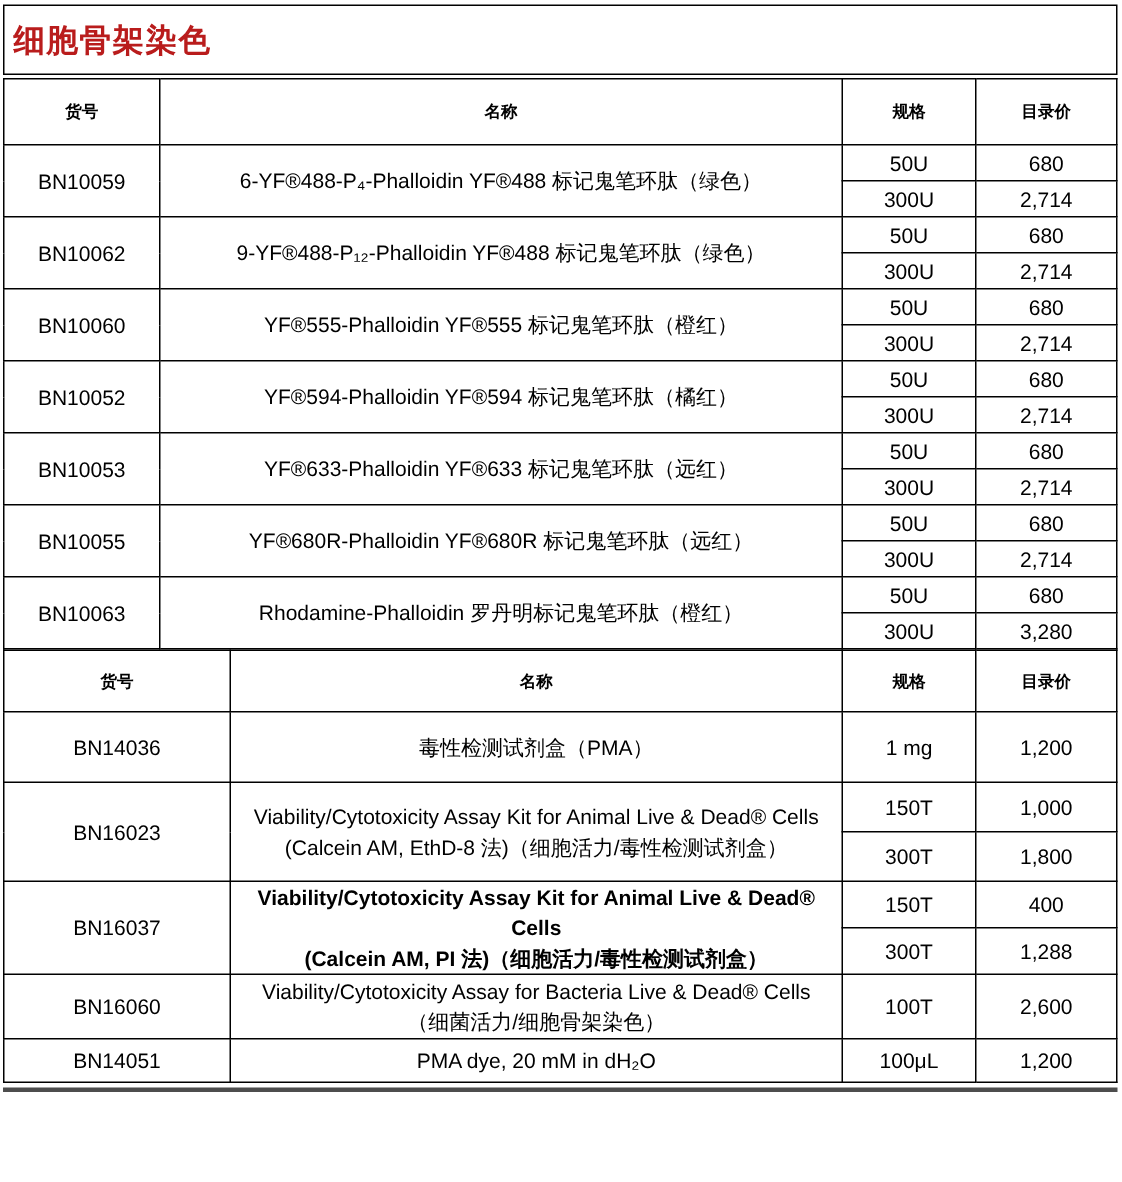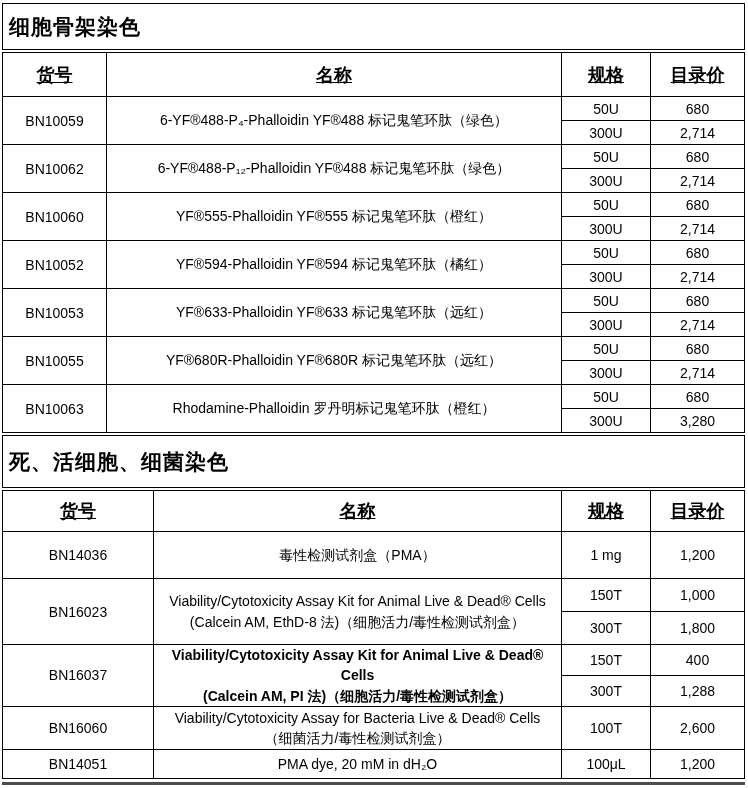--- a/index.html
+++ b/index.html
@@ -7,42 +7,42 @@
     width: 748px; height: 788px; overflow: hidden;
     font-family: "Liberation Sans", "DejaVu Sans", sans-serif;
     color: #000;
   }
   .page { padding: 3px 3px 0 2px; }
 
   .section-heading {
     border: 1px solid #000;
     display: flex; align-items: center;
     padding-left: 6px;
-    color: #000000;
+    color: #b91c1c;
     font-weight: bold;
     font-size: 21px;
     letter-spacing: 1px;
   }
   .section-heading.s1 { height: 45px; margin-bottom: 2px; }
   .section-heading.s2 { height: 51px; margin: 2px 0; }
 
   table {
     width: 743px;
     border-collapse: collapse;
     table-layout: fixed;
   }
   td, th {
     border: 1px solid #000;
     text-align: center;
     vertical-align: middle;
     font-size: 14px;
     padding: 0 2px;
     overflow: hidden;
   }
-  th { font-weight: bold; font-size: 18px; text-decoration: underline; }
+  th { font-weight: bold; font-size: 11px; }
 
   
   .t1 .c-code  { width: 104px; }
   .t1 .c-name  { width: 455px; }
   .t1 .c-spec  { width: 89px;  }
   .t1 .c-price { width: auto;  }
   
   .t2 .c-code  { width: 151px; }
   .t2 .c-name  { width: 408px; }
   .t2 .c-spec  { width: 89px;  }
@@ -100,21 +100,21 @@
         <td>50U</td>
         <td>680</td>
       </tr>
       <tr class="sub">
         <td>300U</td>
         <td>2,714</td>
       </tr>
 
       <tr class="sub">
         <td rowspan="2">BN10062</td>
-        <td rowspan="2" class="name-cell nowrap">6-YF®488-P₁₂-Phalloidin YF®488 标记鬼笔环肽（绿色）</td>
+        <td rowspan="2" class="name-cell nowrap">9-YF®488-P₁₂-Phalloidin YF®488 标记鬼笔环肽（绿色）</td>
         <td>50U</td>
         <td>680</td>
       </tr>
       <tr class="sub">
         <td>300U</td>
         <td>2,714</td>
       </tr>
 
       <tr class="sub">
         <td rowspan="2">BN10060</td>
@@ -166,23 +166,20 @@
         <td>50U</td>
         <td>680</td>
       </tr>
       <tr class="sub">
         <td>300U</td>
         <td>3,280</td>
       </tr>
     </tbody>
   </table>
 
-  <div class="section-heading s2">
-    <span>死、活细胞、细菌染色</span>
-  </div>
 
   <table class="t2">
     <colgroup>
         <col class="c-code">
         <col class="c-name">
         <col class="c-spec">
         <col class="c-price">
       </colgroup>
     <thead>
       <tr class="hdr">
@@ -226,21 +223,21 @@
       </tr>
       <tr class="sub-c">
         <td>300T</td>
         <td>1,288</td>
       </tr>
 
       <tr class="r-d">
         <td>BN16060</td>
         <td class="name-cell">
           <div>Viability/Cytotoxicity Assay for Bacteria Live &amp; Dead® Cells</div>
-          <div>（细菌活力/毒性检测试剂盒）</div>
+          <div>（细菌活力/细胞骨架染色）</div>
         </td>
         <td>100T</td>
         <td>2,600</td>
       </tr>
 
       <tr class="r-e">
         <td>BN14051</td>
         <td class="name-cell">PMA dye, 20 mM in dH₂O</td>
         <td>100μL</td>
         <td>1,200</td>

